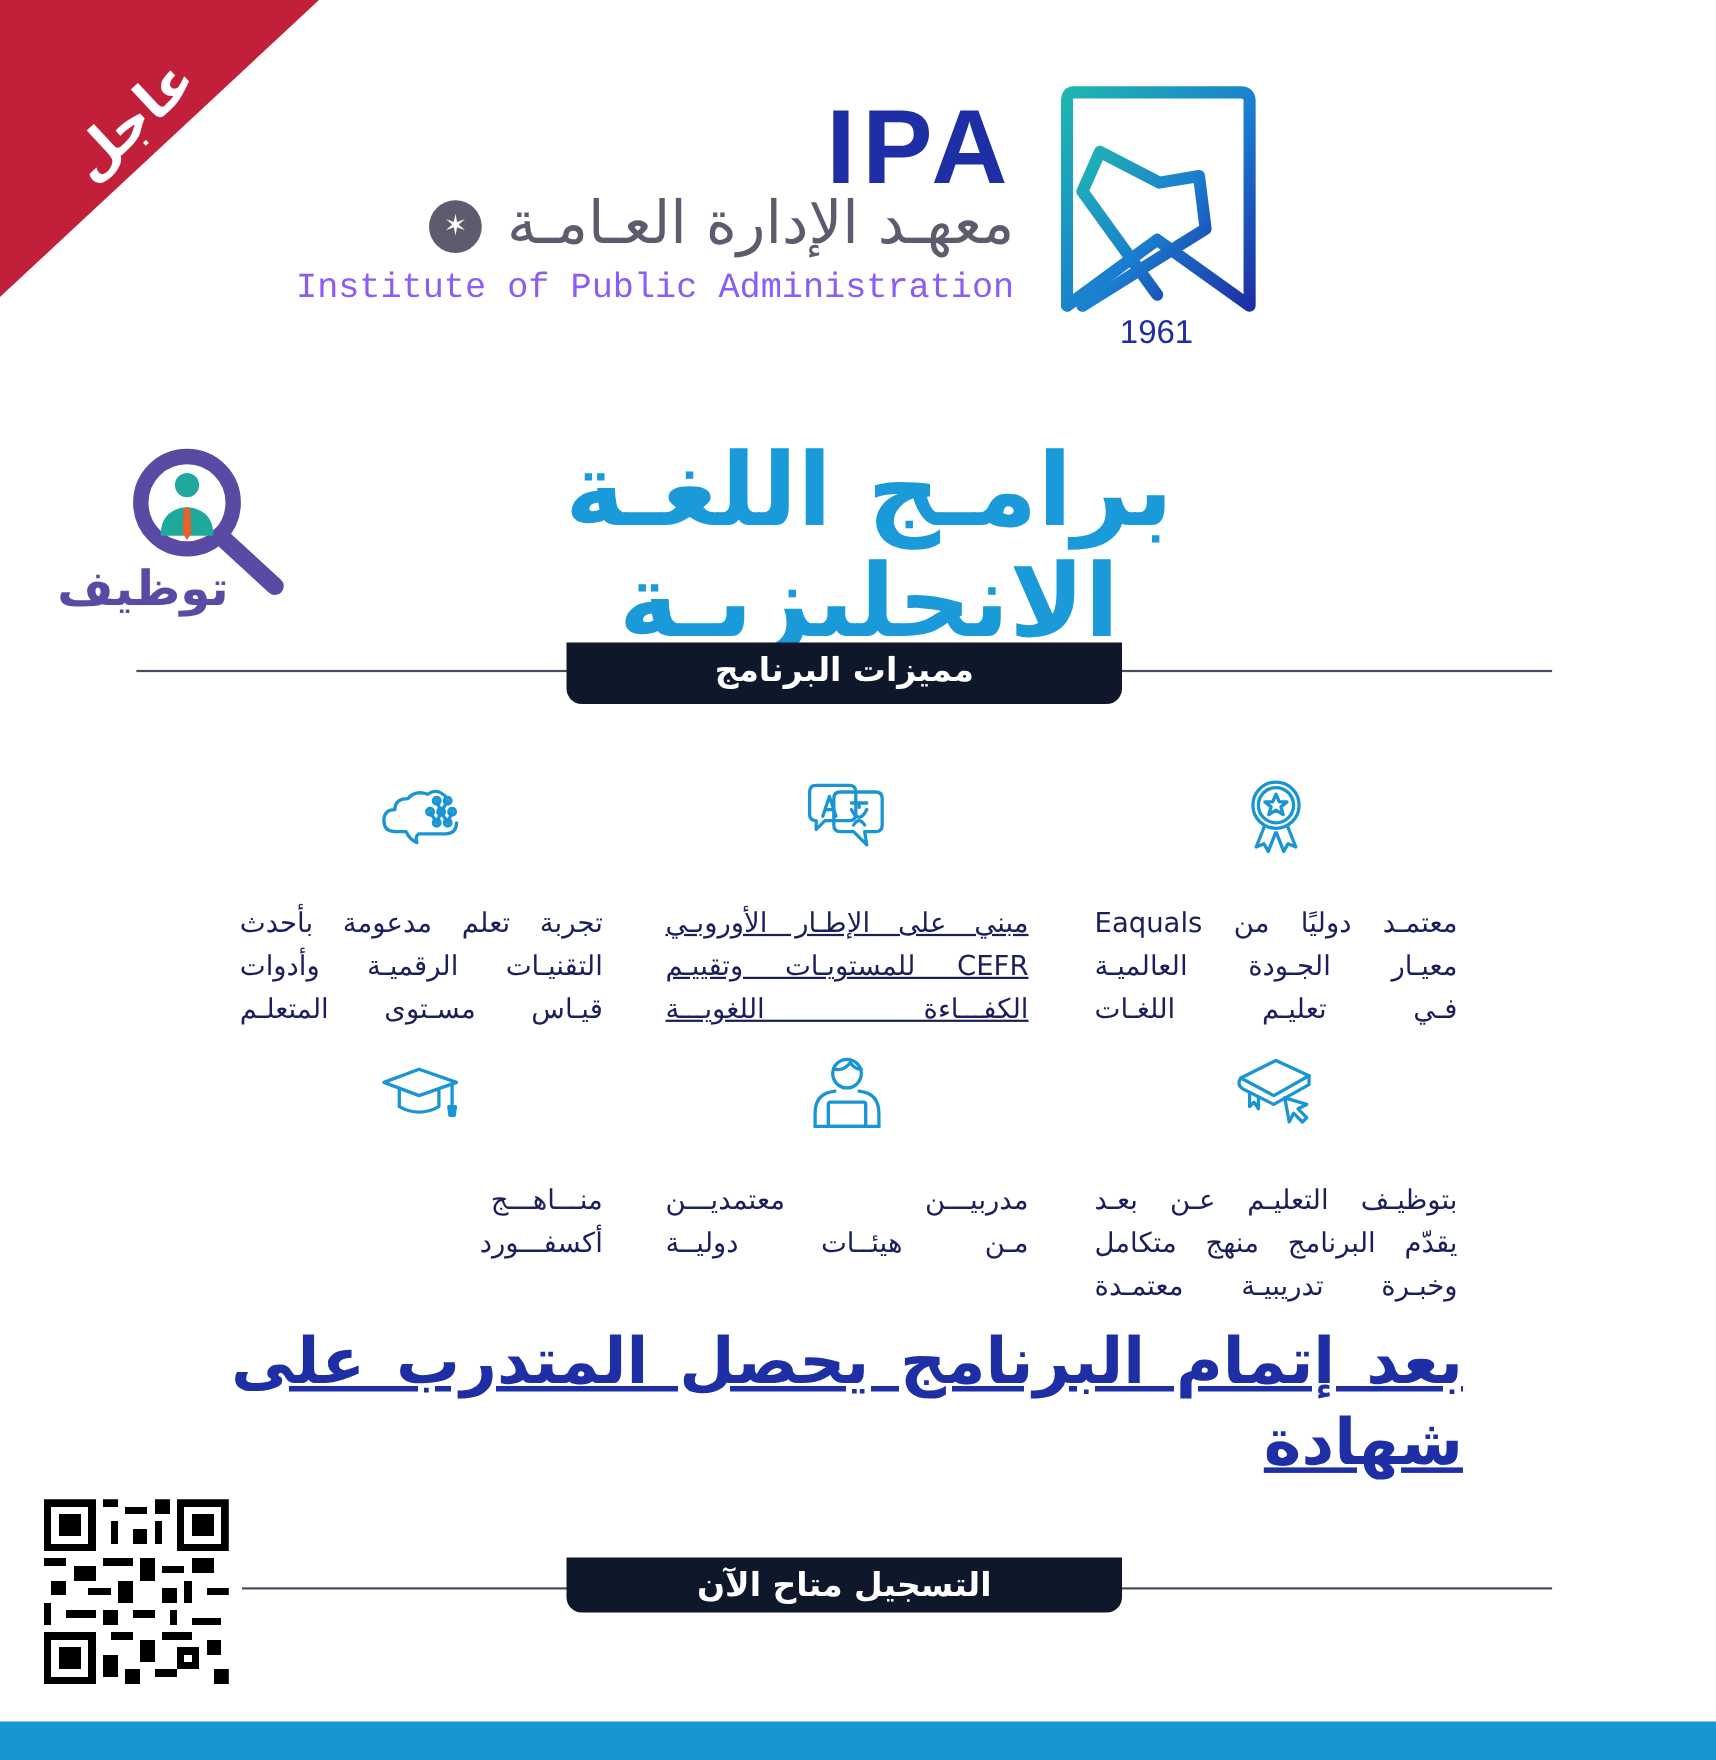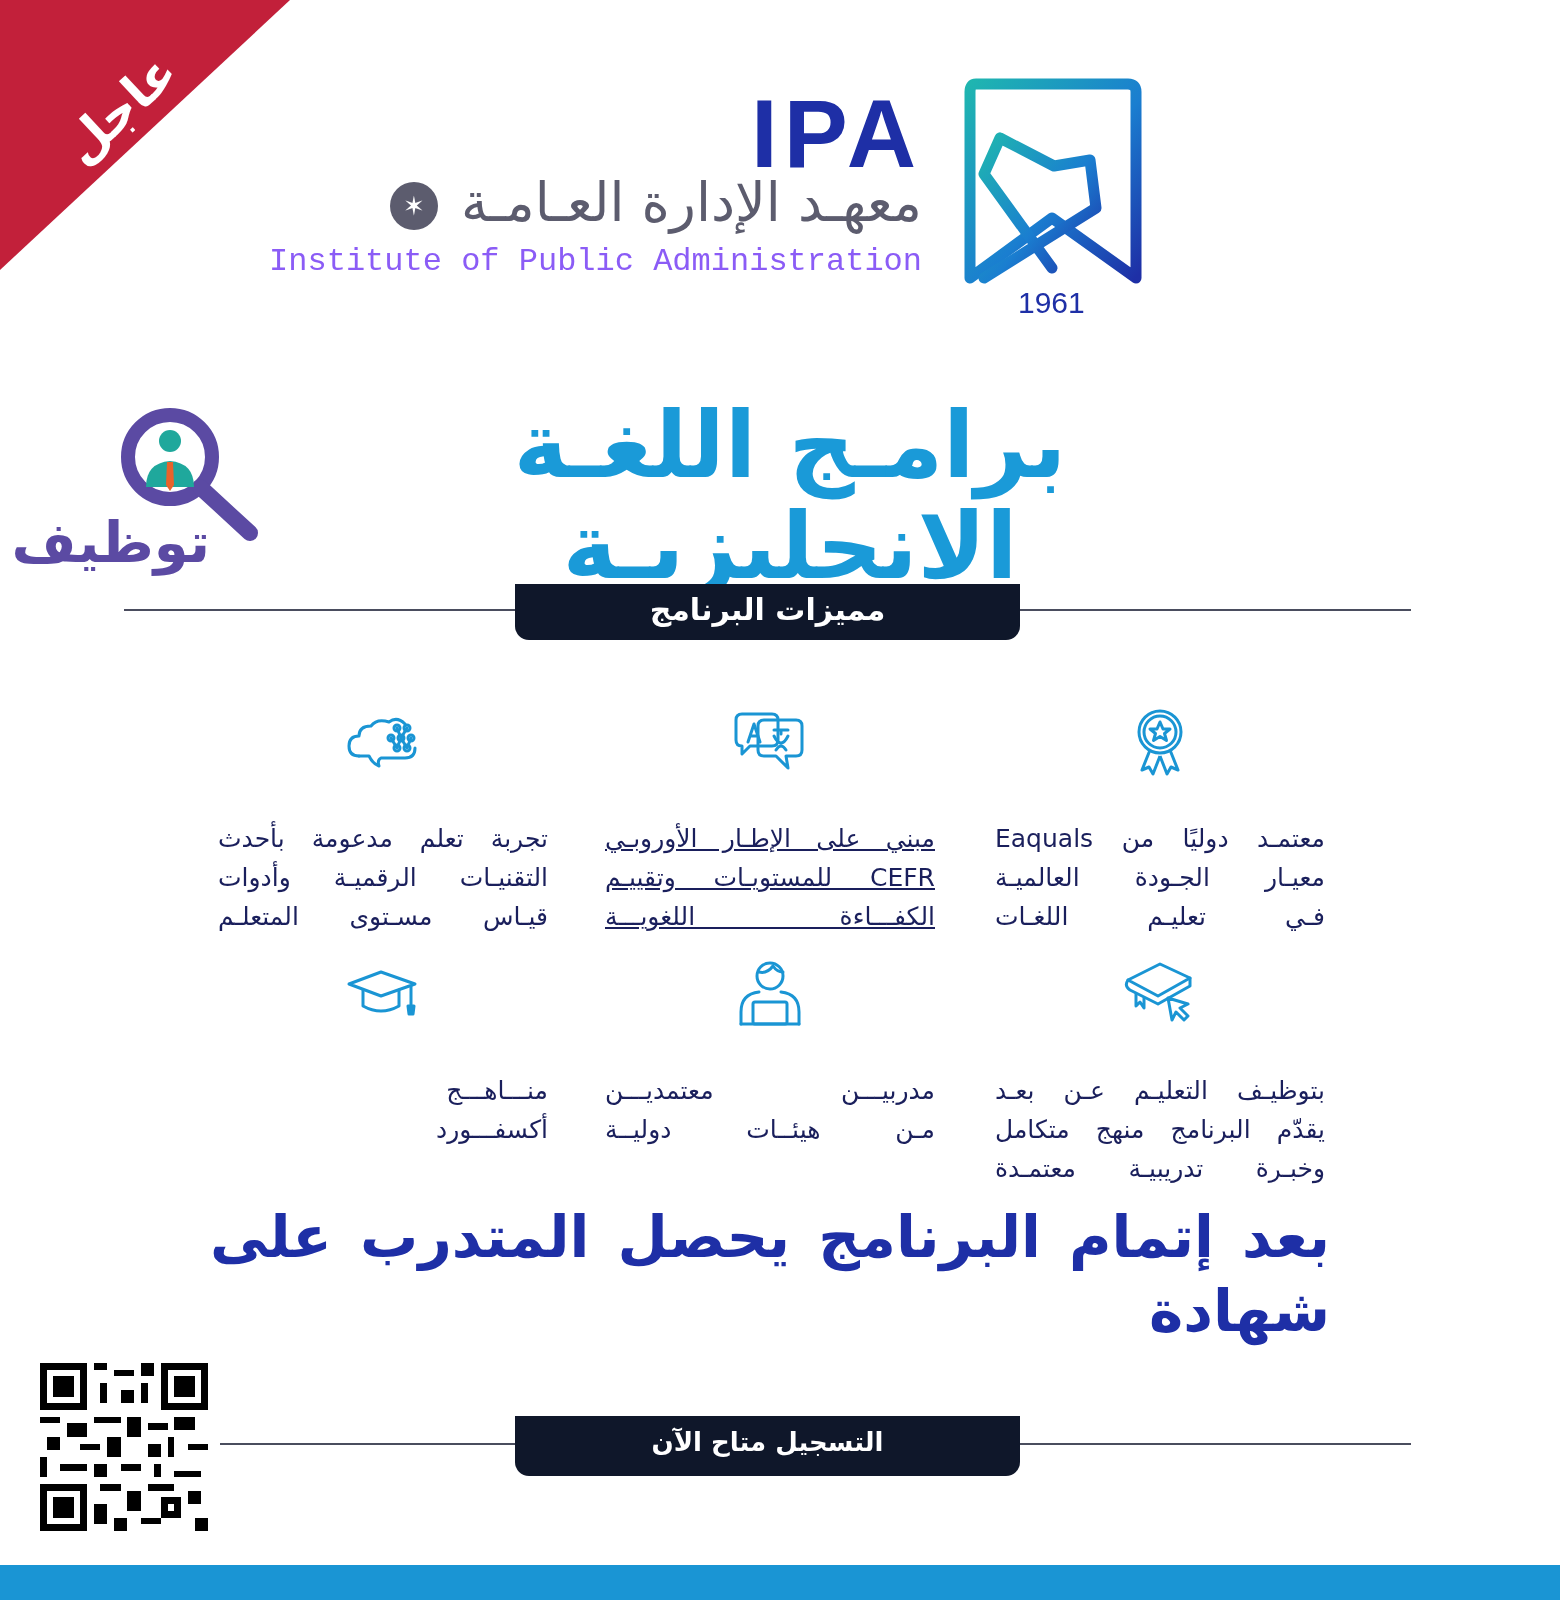--- a/index.html
+++ b/index.html
@@ -44,21 +44,21 @@
   }
   .founded {
     position: absolute; left: 628px; top: 208px;
     font-family: "Liberation Sans", sans-serif; font-size: 30px; color: #1e2fa6;
   }
 
   
   .tawzeef { position: absolute; left: 50px; top: 405px; width: 215px; height: 180px; }
   .tawzeef-text {
     position: absolute; left: 0; top: 105px; width: 160px;
-    font-size: 56px; font-weight: bold; color: #5b4aa3; direction: rtl; text-align: center;
+    font-size: 44px; font-weight: bold; color: #5b4aa3; direction: rtl; text-align: center;
   }
 
   
   .main-title {
     position: absolute; left: 300px; top: 395px; width: 980px; text-align: center;
     font-size: 92px; font-weight: bold; color: #1a9ad8; direction: rtl; line-height: 1.1;
   }
 
   
   .section-line {
@@ -78,21 +78,21 @@
     text-align: justify; text-align-last: justify; color: #1a1f5c;
   }
   .feature-text span { display: block; }
 
   
   .cert {
     position: absolute; left: 210px; top: 1200px; width: 1120px;
     font-size: 58px; font-weight: bold; color: #1e2fa6; direction: rtl;
     line-height: 74px; text-align: justify; text-align-last: justify;
   }
-  .cert span { display: block; }
+  .cert span { display: block; text-decoration: underline; }
 
   
   .qr-wrap { position: absolute; left: 12px; top: 1355px; width: 212px; height: 215px; background: #fff; }
   .qr { position: absolute; left: 28px; top: 8px; width: 168px; height: 168px; }
 
   
   .bottom-bar { position: absolute; left: 0; top: 1565px; width: 1560px; height: 35px; background: #1a95d4; }
 </style>
 </head>
 <body>
@@ -287,15 +287,15 @@
       <rect x="22" y="19" width="2" height="2"></rect>
         <rect x="8" y="21" width="2" height="3"></rect>
         <rect x="11" y="23" width="2" height="2"></rect>
       <rect x="15" y="23" width="3" height="1"></rect>
         <rect x="23" y="23" width="2" height="2"></rect>
     </g>
   </svg>
 </div>
 
 <div class="section-line" style="left:220px; top:1443px; width:1191px;"></div>
-<div class="section-pill" style="left:515px; top:1416px; width:505px; height:60px; font-size:26px; line-height:52px;">التسجيل متاح الآن</div>
+<div class="section-pill" style="left:515px; top:1416px; width:505px; height:50px; font-size:30px; line-height:52px;">التسجيل متاح الآن</div>
 
 <div class="bottom-bar"></div>
 
 </body></html>

